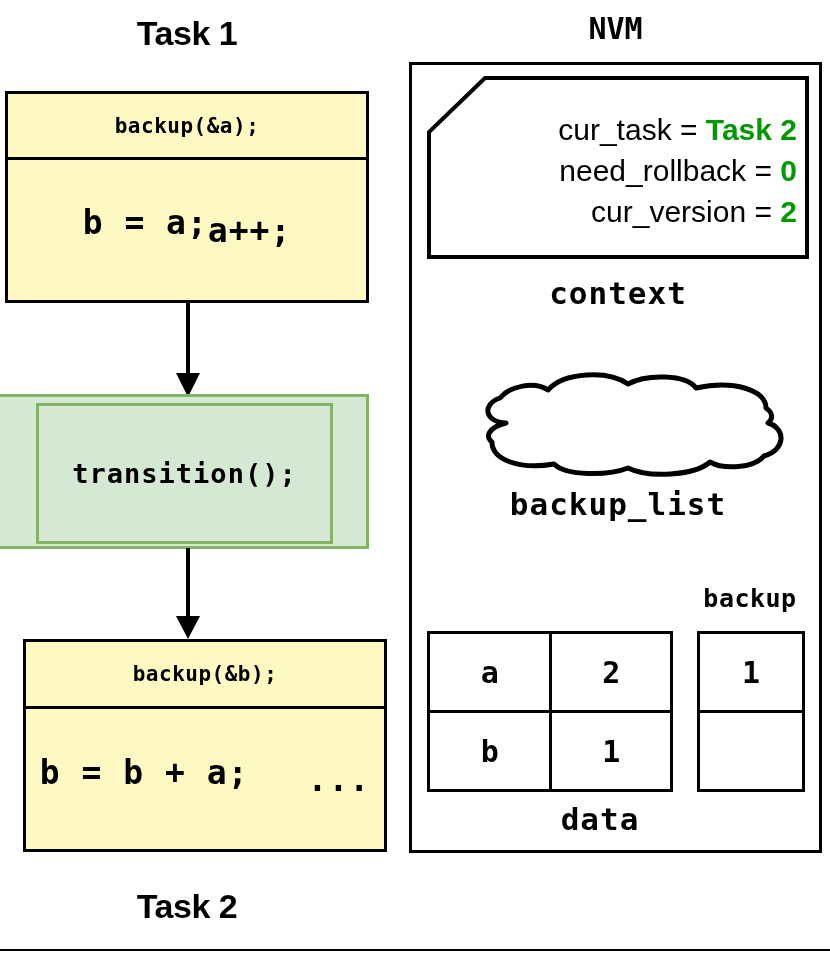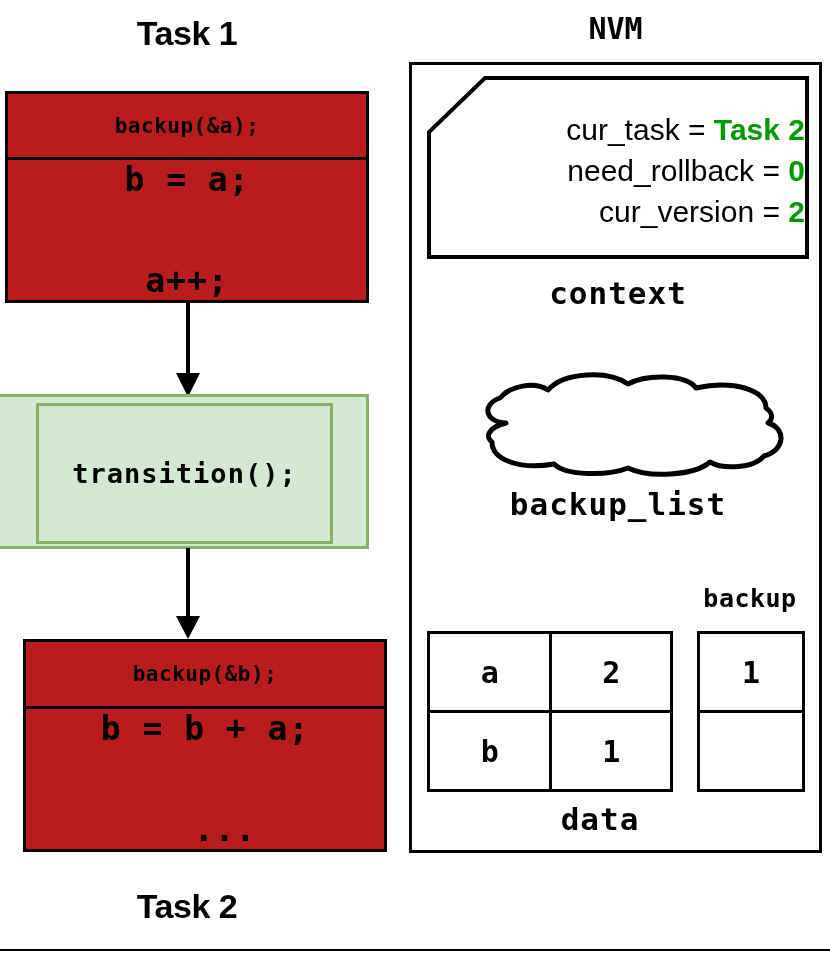--- a/index.html
+++ b/index.html
@@ -49,36 +49,36 @@
     letter-spacing: -0.5px;
   }
   .nvm-title {
     font-size: 30px;
     letter-spacing: 0px;
   }
 
   
   .codebox {
     border: 3px solid #000000;
-    background: #b91c1c;
+    background: #fef9c3;
     box-sizing: border-box;
   }
   .codebox-hdr {
     box-sizing: border-box;
     border-bottom: 3px solid #000000;
     display: flex;
     align-items: center;
     justify-content: center;
   }
   .codebox-body {
     box-sizing: border-box;
     display: flex;
-    flex-direction: column;
-    align-items: center;
-    justify-content: space-between;
+    flex-direction: row;
+    align-items: center;
+    justify-content: center;
   }
   .code-sm { font-size: 21px; letter-spacing: 0.5px; }
   .code-lg { font-size: 33px; letter-spacing: 1px; }
 
   
   .trans-outer {
     background: #d5e8d4;
     border: 3px solid #82b366;
     box-sizing: border-box;
   }
@@ -188,21 +188,21 @@
   <div class="abs sans-bold task-title center-txt" style="left:0px; top:885px; width:374px; height:44px;">Task 2</div>
 
   <div class="abs mono nvm-title center-txt" style="left:409px; top:8px; width:413px; height:42px;text-align:right;">NVM</div>
 
   <div class="abs nvm-box" style="left:409px; top:62px; width:413px; height:791px;"></div>
 
   <div class="abs ctx-wrap" style="left:427px; top:76px; width:382px; height:183px;">
     <svg width="382" height="183" style="position:absolute; left:0; top:0;">
       <polygon points="58,2 380,2 380,181 2,181 2,56" fill="#ffffff" stroke="#000000" stroke-width="4" stroke-linejoin="miter"></polygon>
     </svg>
-    <div class="abs ctx-text sans" style="left:0px; top:33px; width:362px;padding-left:16px;">
+    <div class="abs ctx-text sans" style="left:8px; top:33px; width:362px;">
       <div>
         <span>cur_task = </span><span class="ctx-val">Task 2</span>
       </div>
       <div>
         <span>need_rollback = </span><span class="ctx-val">0</span>
       </div>
       <div>
         <span>cur_version = </span><span class="ctx-val">2</span>
       </div>
     </div>

